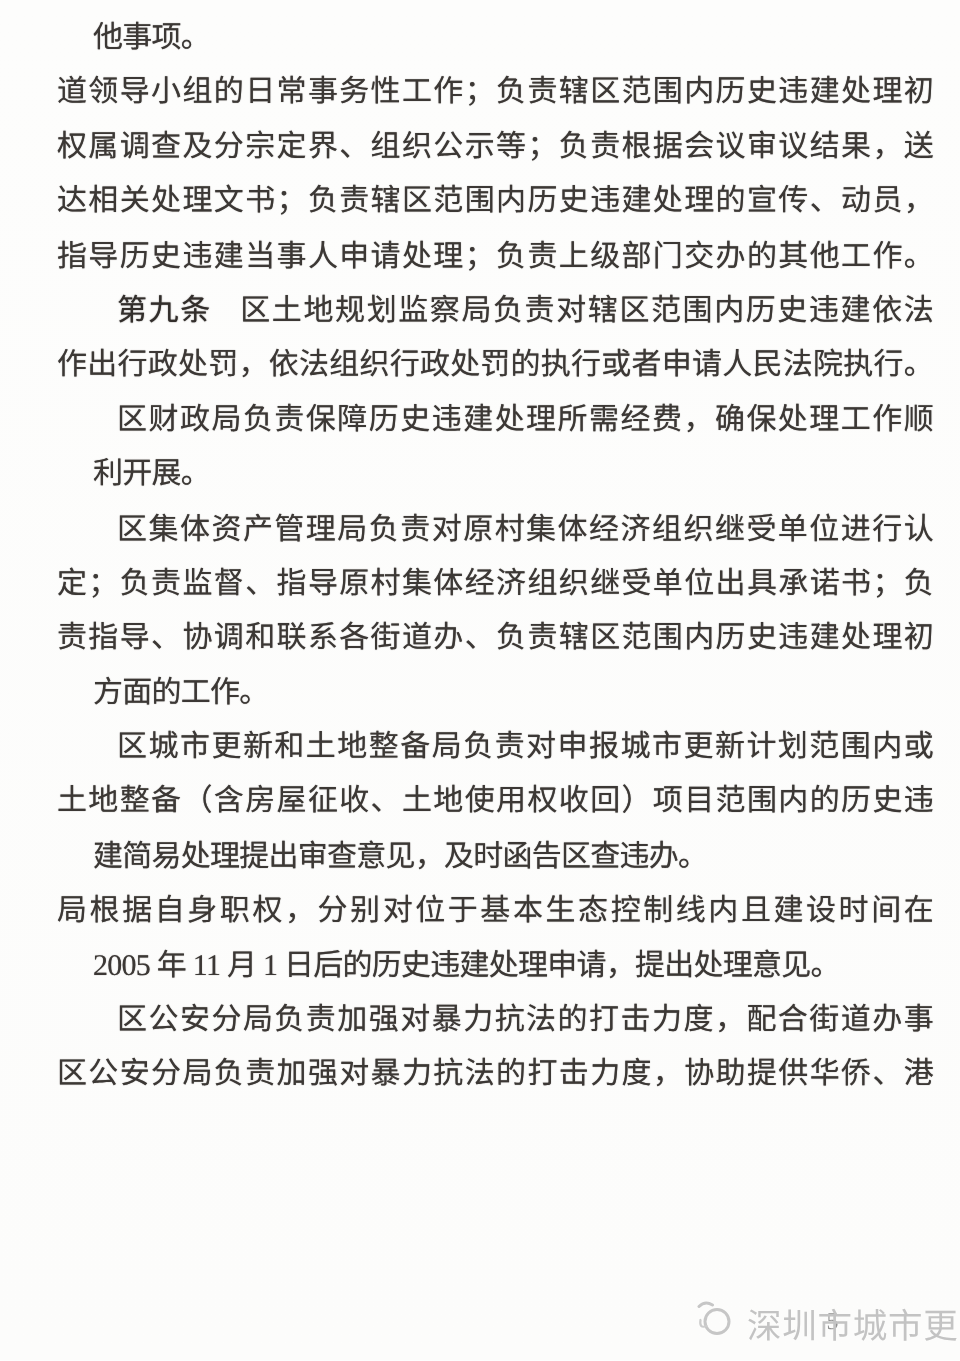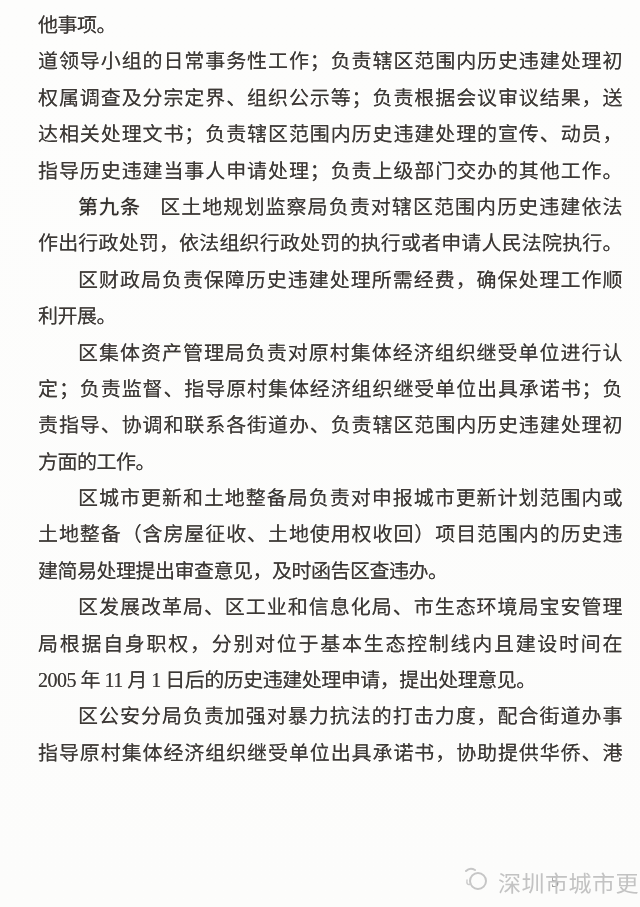--- a/index.html
+++ b/index.html
@@ -28,20 +28,21 @@
     line-height: 36.4px;
     text-align: justify;
     text-align-last: justify;
     text-justify: inter-character;
     white-space: nowrap;
     overflow: visible;
   }
   .line.short {
     text-align: center;
     text-align-last: left;
+    margin-left: 24px;
   }
   .line.indent { text-indent: 2em; }
   .bold-seg {
     font-weight: 400;
     color: #322e2b;
     margin-right: 0.95em;
     text-shadow: 0 0 0.8px rgba(50, 46, 43, 0.9);
   }
   .page-number {
     position: absolute;
@@ -78,25 +79,24 @@
       <div class="line"><span>作出行政处罚，依法组织行政处罚的执行或者申请人民法院执行。</span></div>
       <div class="line indent"><span>区财政局负责保障历史违建处理所需经费，确保处理工作顺</span></div>
       <div class="line short"><span>利开展。</span></div>
       <div class="line indent"><span>区集体资产管理局负责对原村集体经济组织继受单位进行认</span></div>
       <div class="line"><span>定；负责监督、指导原村集体经济组织继受单位出具承诺书；负</span></div>
       <div class="line"><span>责指导、协调和联系各街道办、负责辖区范围内历史违建处理初</span></div>
       <div class="line short"><span>方面的工作。</span></div>
       <div class="line indent"><span>区城市更新和土地整备局负责对申报城市更新计划范围内或</span></div>
       <div class="line"><span>土地整备（含房屋征收、土地使用权收回）项目范围内的历史违</span></div>
       <div class="line short"><span>建简易处理提出审查意见，及时函告区查违办。</span></div>
-      <div class="line indent"><span>区发展改革局、区工业和信息化局、市生态环境局宝安管理</span></div>
       <div class="line"><span>局根据自身职权，分别对位于基本生态控制线内且建设时间在</span></div>
       <div class="line short"><span>2005 年 11 月 1 日后的历史违建处理申请，提出处理意见。</span></div>
       <div class="line indent"><span>区公安分局负责加强对暴力抗法的打击力度，配合街道办事</span></div>
-      <div class="line"><span>指导原村集体经济组织继受单位出具承诺书，协助提供华侨、港</span></div>
+      <div class="line"><span>区公安分局负责加强对暴力抗法的打击力度，协助提供华侨、港</span></div>
     </div>
 
   <div class="page-number">5</div>
 
   <div class="watermark">
     <span class="logo">
       <svg width="30" height="26" viewBox="0 0 30 26">
         <path d="M4 5 q4 -4 9 -1" fill="none" stroke="#c6c6c6" stroke-width="2" stroke-linecap="round"></path>
         <circle cx="16" cy="15" r="8" fill="none" stroke="#c6c6c6" stroke-width="2"></circle>
         <path d="M9 18 q-5 2 -4 -4" fill="none" stroke="#cccccc" stroke-width="1.5" stroke-linecap="round"></path>

